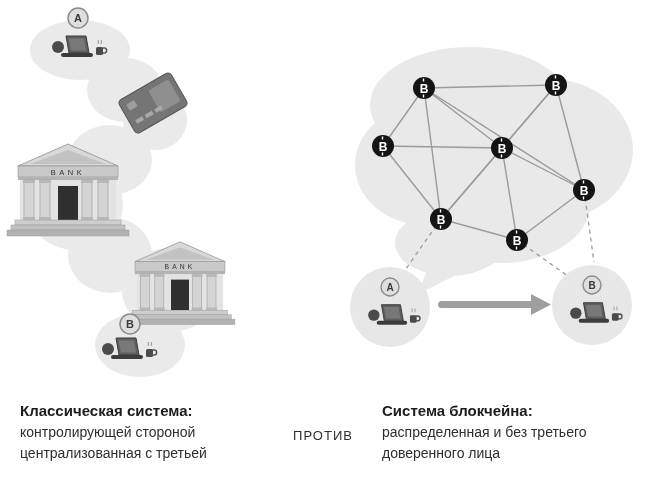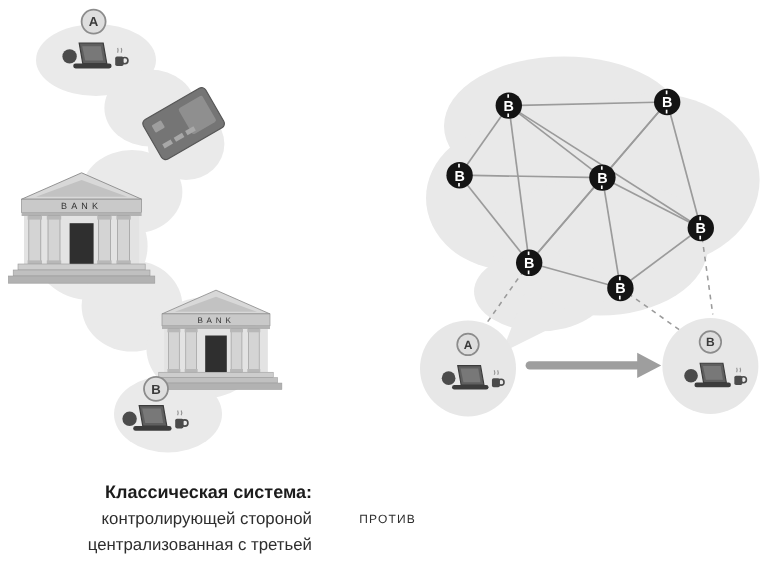--- a/index.html
+++ b/index.html
@@ -1,26 +1,26 @@
 <!DOCTYPE html>
 <html><head>
 <meta charset="utf-8">
 <style>
   html,body{margin:0;padding:0;background:#fff;}
   .page{position:relative;width:647px;height:481px;background:#ffffff;overflow:hidden;
         font-family:"Liberation Sans", sans-serif;}
   .diagram{position:absolute;top:0;left:0;}
   svg text{font-family:"Liberation Sans", sans-serif;}
-  .cap{position:absolute;text-align:right;color:#2b2b2b;}
+  .cap{position:absolute;text-align:left;color:#2b2b2b;}
   .cap-title{font-weight:700;font-size:15px;color:#1c1c1c;margin-bottom:3px;}
   .cap-line{font-size:14px;line-height:21px;color:#2e2e2e;}
   .cap-left{top:402px;left:20px;width:240px;}
   .cap-right{top:402px;left:382px;width:256px;}
   .versus{position:absolute;top:428px;left:283px;width:80px;text-align:center;
-          font-size:10px;letter-spacing:1px;color:#2e2e2e;}
+          font-size:13px;letter-spacing:1px;color:#2e2e2e;}
 </style>
 </head>
 <body>
 
 <div class="page">
 
   <svg class="diagram" width="647" height="398" viewBox="0 0 647 398" xmlns="http://www.w3.org/2000/svg" xmlns:xlink="http://www.w3.org/1999/xlink">
 
     <defs>
 
@@ -197,14 +197,19 @@
   </svg>
 
   <div class="cap cap-left">
     <div class="cap-title">Классическая система:</div>
     <div class="cap-line">контролирующей стороной</div>
     <div class="cap-line">централизованная с третьей</div>
   </div>
 
   <div class="versus">ПРОТИВ</div>
 
+  <div class="cap cap-right">
+    <div class="cap-title">Система блокчейна:</div>
+    <div class="cap-line">распределенная и без третьего</div>
+    <div class="cap-line">доверенного лица</div>
+  </div>
 
 </div>
 
 </body></html>

